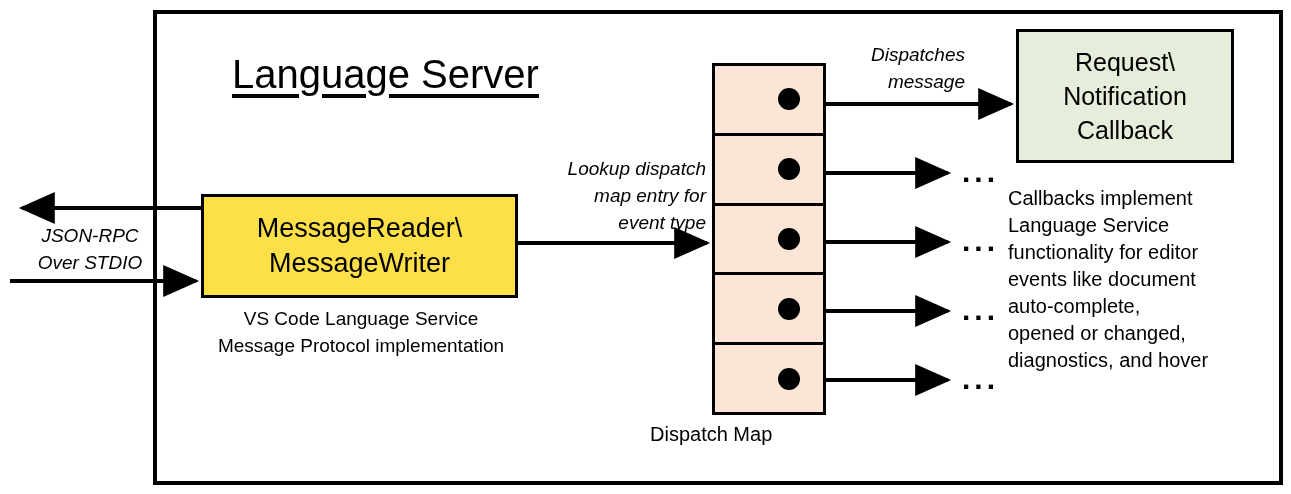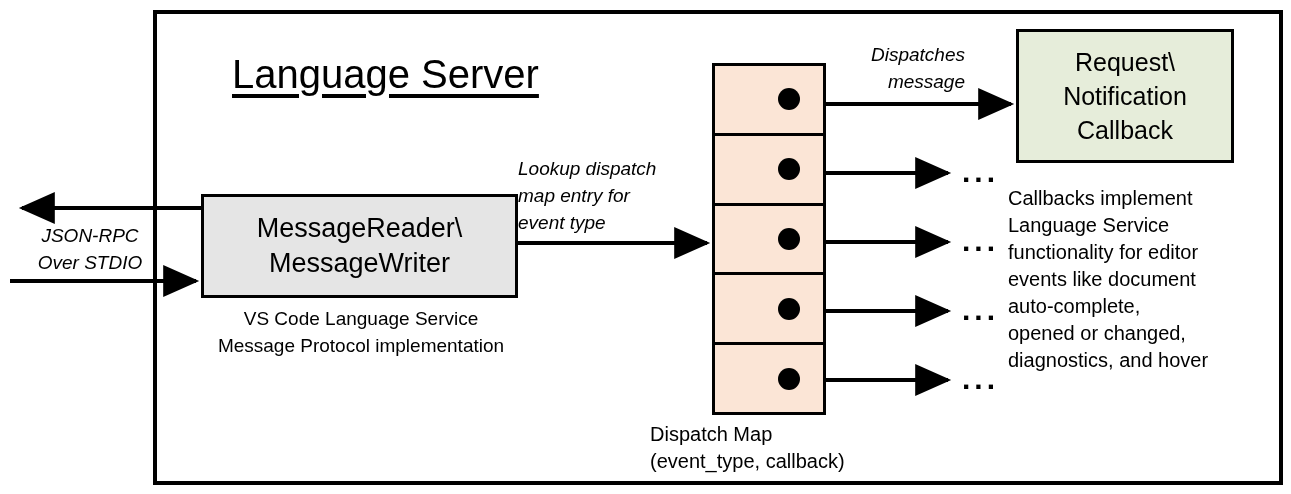--- a/index.html
+++ b/index.html
@@ -51,21 +51,21 @@
     text-underline-offset: 6px;
     white-space: nowrap;
   }
 
   
   #reader-box {
     left: 201px;
     top: 194px;
     width: 317px;
     height: 104px;
-    background: #e5e5e5;
+    background: #fde047;
     border: 3px solid #000000;
     box-sizing: border-box;
     display: flex;
     flex-direction: column;
     align-items: center;
     justify-content: center;
     font-size: 27px;
     line-height: 35px;
     text-align: center;
   }
@@ -90,21 +90,21 @@
   }
 
   
   #lookup-label {
     left: 518px;
     top: 155px;
     width: 188px;
     font-size: 19px;
     line-height: 27px;
     font-style: italic;
-    text-align: left;
+    text-align: right;
   }
 
   
   #dispatch-label {
     left: 835px;
     top: 41px;
     width: 130px;
     font-size: 19px;
     line-height: 27px;
     font-style: italic;
@@ -274,21 +274,20 @@
     </div>
     <div class="map-row">
       <span class="row-dot"></span>
     </div>
     <div class="map-row">
       <span class="row-dot"></span>
     </div>
   </div>
   <div class="abs" id="map-caption">
     <div>Dispatch Map</div>
-    <div>(event_type, callback)</div>
   </div>
 
   <div class="ellipsis" style="left:962px; top:162px;">...</div>
   <div class="ellipsis" style="left:962px; top:231px;">...</div>
   <div class="ellipsis" style="left:962px; top:300px;">...</div>
   <div class="ellipsis" style="left:962px; top:369px;">...</div>
 
   <div class="abs" id="callback-box">
     <div>Request\</div>
     <div>Notification</div>

